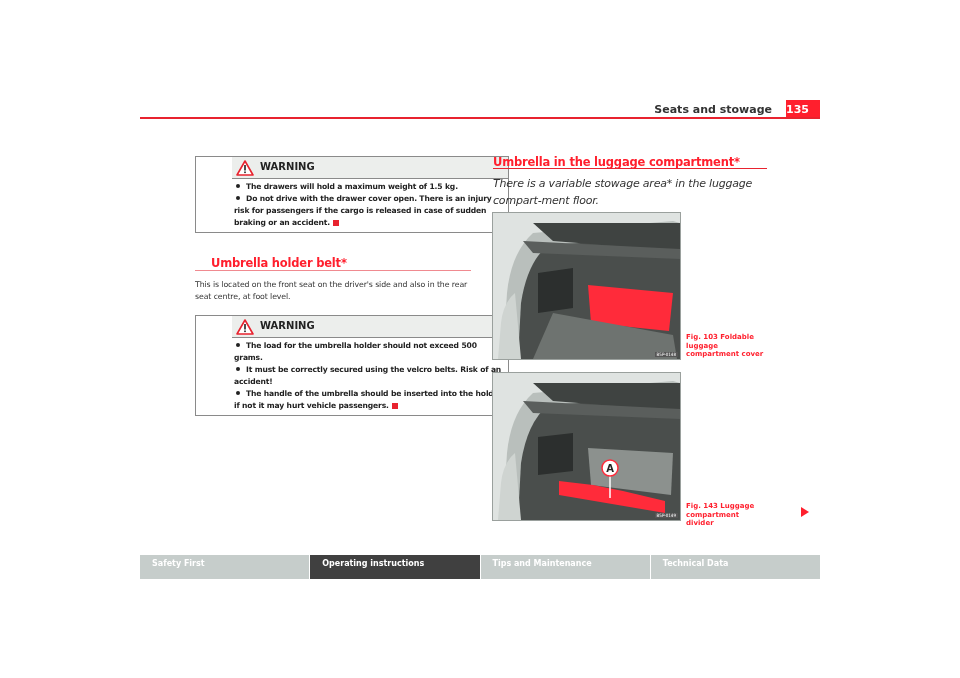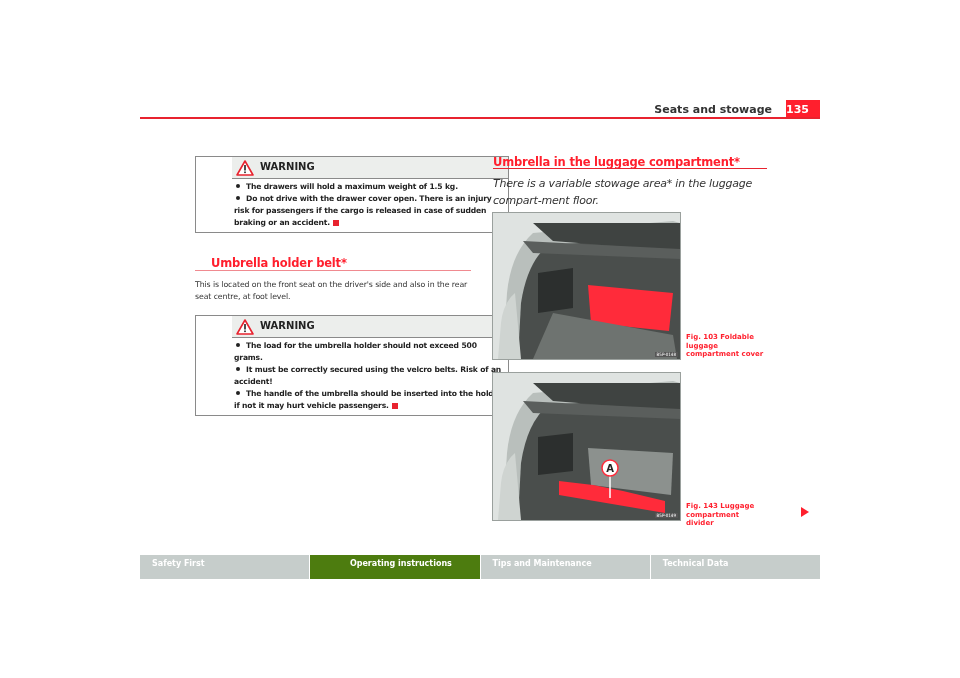--- a/index.html
+++ b/index.html
@@ -25,21 +25,21 @@
   .intro-italic { font-size:11px; font-style:italic; line-height:17px; color:#333; font-family:"DejaVu Sans",sans-serif; letter-spacing:-0.2px; }
 
   .fig { position:absolute; left:492px; width:187px; background:#dfe3e1; border:1px solid #9aa09d; overflow:hidden; }
   .fig svg { display:block; }
   .fig-code { position:absolute; right:2px; bottom:2px; font-size:4.5px; color:#fff; background:#555; padding:0 2px; }
   .caption { position:absolute; left:686px; font-size:7px; line-height:8.5px; font-weight:bold; color:#ff1f2d; font-family:"DejaVu Sans",sans-serif; }
   .next-arrow { left:801px; top:507px; width:0; height:0; border-top:5px solid transparent; border-bottom:5px solid transparent; border-left:8px solid #ff1f2d; }
 
   .footer { left:140px; top:555px; width:680px; height:24px; display:flex; }
   .tab { flex:1; background:#c6cdcb; color:#fff; font-size:8px; font-weight:bold; padding:4px 0 8px 12px; box-sizing:border-box; margin-right:1px; font-family:"DejaVu Sans",sans-serif; }
-  .tab.active { background:#4d7c0f;text-align:center; }
+  .tab.active { background:#404040; }
   .tab:last-child { margin-right:0; }
 </style>
 </head>
 <body>
 
 <div class="abs header-title">Seats and stowage</div>
 <div class="abs page-num">135</div>
 <div class="abs header-line"></div>
 
 <div class="warn" style="top:156px;">

